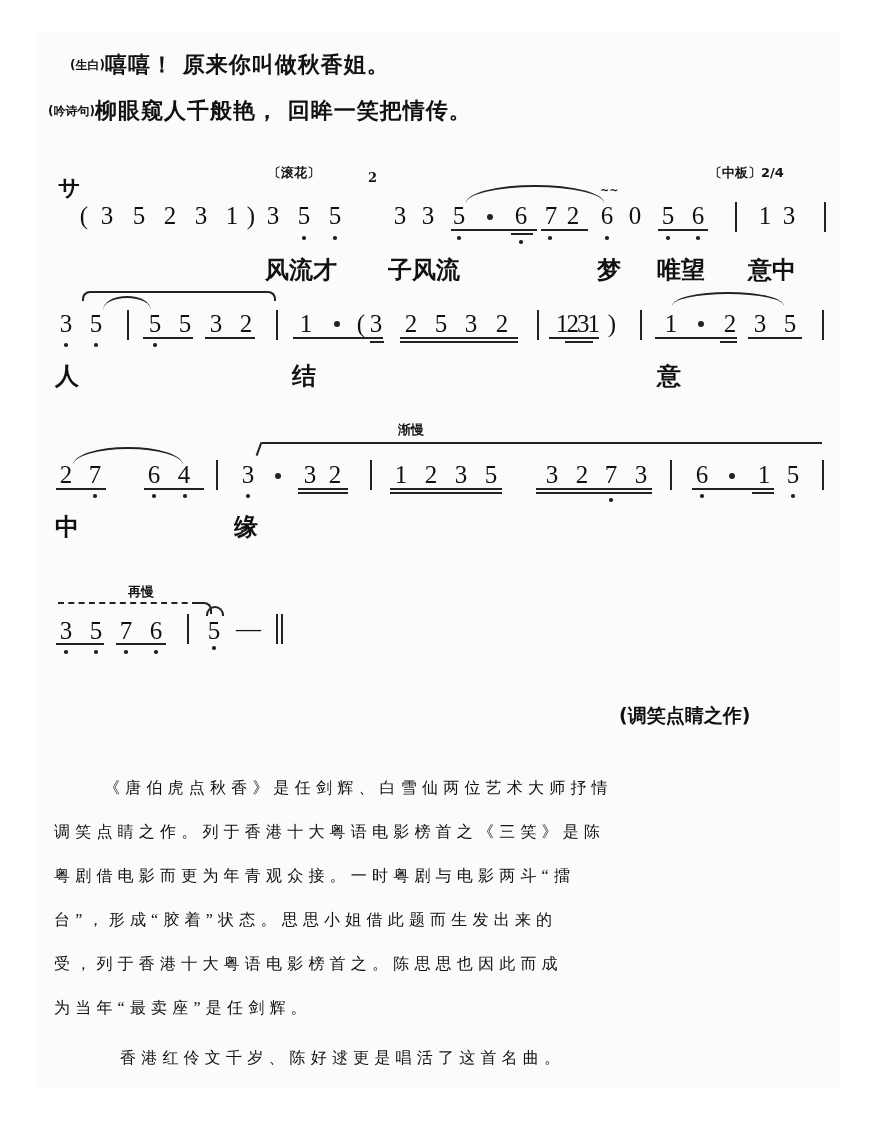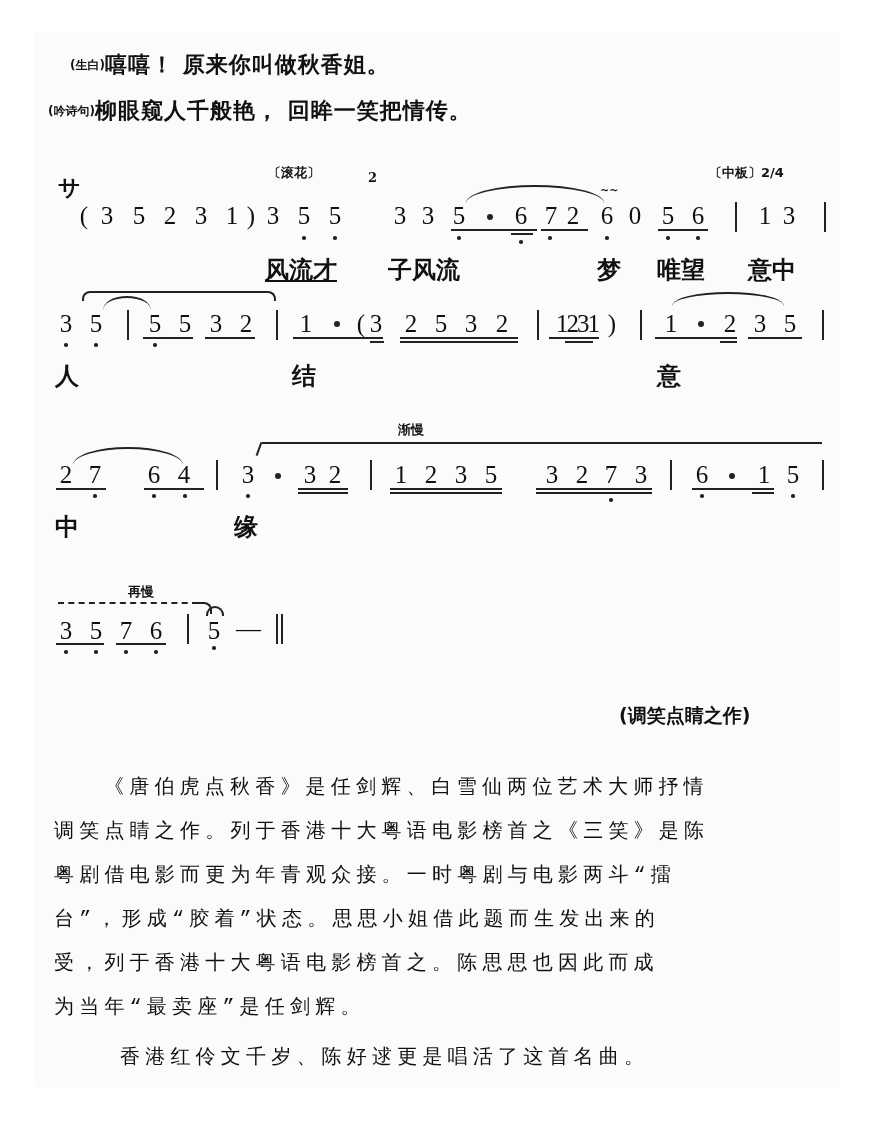--- a/index.html
+++ b/index.html
@@ -21,21 +21,21 @@
   .ul { position: absolute; height: 1.6px; background: #222; }
   .dot { position: absolute; width: 3.5px; height: 3.5px; border-radius: 50%; background: #222; }
   .aug { position: absolute; width: 6px; height: 6px; border-radius: 50%; background: #222; }
   .slur { position: absolute; border-top: 2px solid #222; border-radius: 50% 50% 0 0 / 100% 100% 0 0; }
   .bracket { position: absolute; border-top: 2px solid #222; }
 
   
   .lyr { position: absolute; font-family: "DejaVu Sans", "Liberation Sans", sans-serif; font-weight: bold; font-size: 24px; }
 
   
-  .prose { font-family: Liberation Mono, monospace; font-size: 20px; letter-spacing: 5.2px; line-height: 44px; }
+  .prose { font-family: Liberation Serif, serif; font-size: 16px; letter-spacing: 5.2px; line-height: 44px; }
   .credit { font-family: "DejaVu Sans", sans-serif; font-weight: bold; font-size: 19px; }
 </style>
 </head>
 <body>
 
 <div class="page"></div>
 
 <div class="abs dlg" style="left:70px;top:50px;">
   <span class="tag">(生白)</span><span>嘻嘻！ 原来你叫做秋香姐。</span>
 </div>
@@ -82,21 +82,21 @@
   <span class="dot" style="left:605px;top:236px;"></span>
   <span class="dot" style="left:666px;top:236px;"></span>
   <span class="dot" style="left:696px;top:236px;"></span>
   <span class="slur" style="left:466px;top:185px;width:138px;height:16px;"></span>
   <span class="abs" style="left:600px;top:184px;font-size:11px;font-weight:bold;">~~</span>
   <span class="bar" style="left:735px;top:202px;"></span>
   <span class="n" style="left:757px;top:203px;">1</span>
   <span class="n" style="left:781px;top:203px;">3</span>
   <span class="bar" style="left:824px;top:202px;"></span>
 
-  <span class="lyr" style="left:265px;top:254px;text-decoration:underline;">风流才</span>
+  <span class="lyr" style="left:265px;top:254px;">风流才</span>
   <span class="lyr" style="left:388px;top:254px;">子风流</span>
   <span class="lyr" style="left:597px;top:254px;">梦</span>
   <span class="lyr" style="left:657px;top:254px;">唯望</span>
   <span class="lyr" style="left:748px;top:254px;">意中</span>
 </div>
 
 <div>
   <span class="bracket" style="left:82px;top:291px;width:190px;height:8px;border-left:2px solid #222;border-right:2px solid #222;border-radius:8px 8px 0 0;border-bottom:none;"></span>
   <span class="slur" style="left:103px;top:296px;width:48px;height:12px;"></span>
   <span class="n" style="left:58px;top:311px;">3</span>

